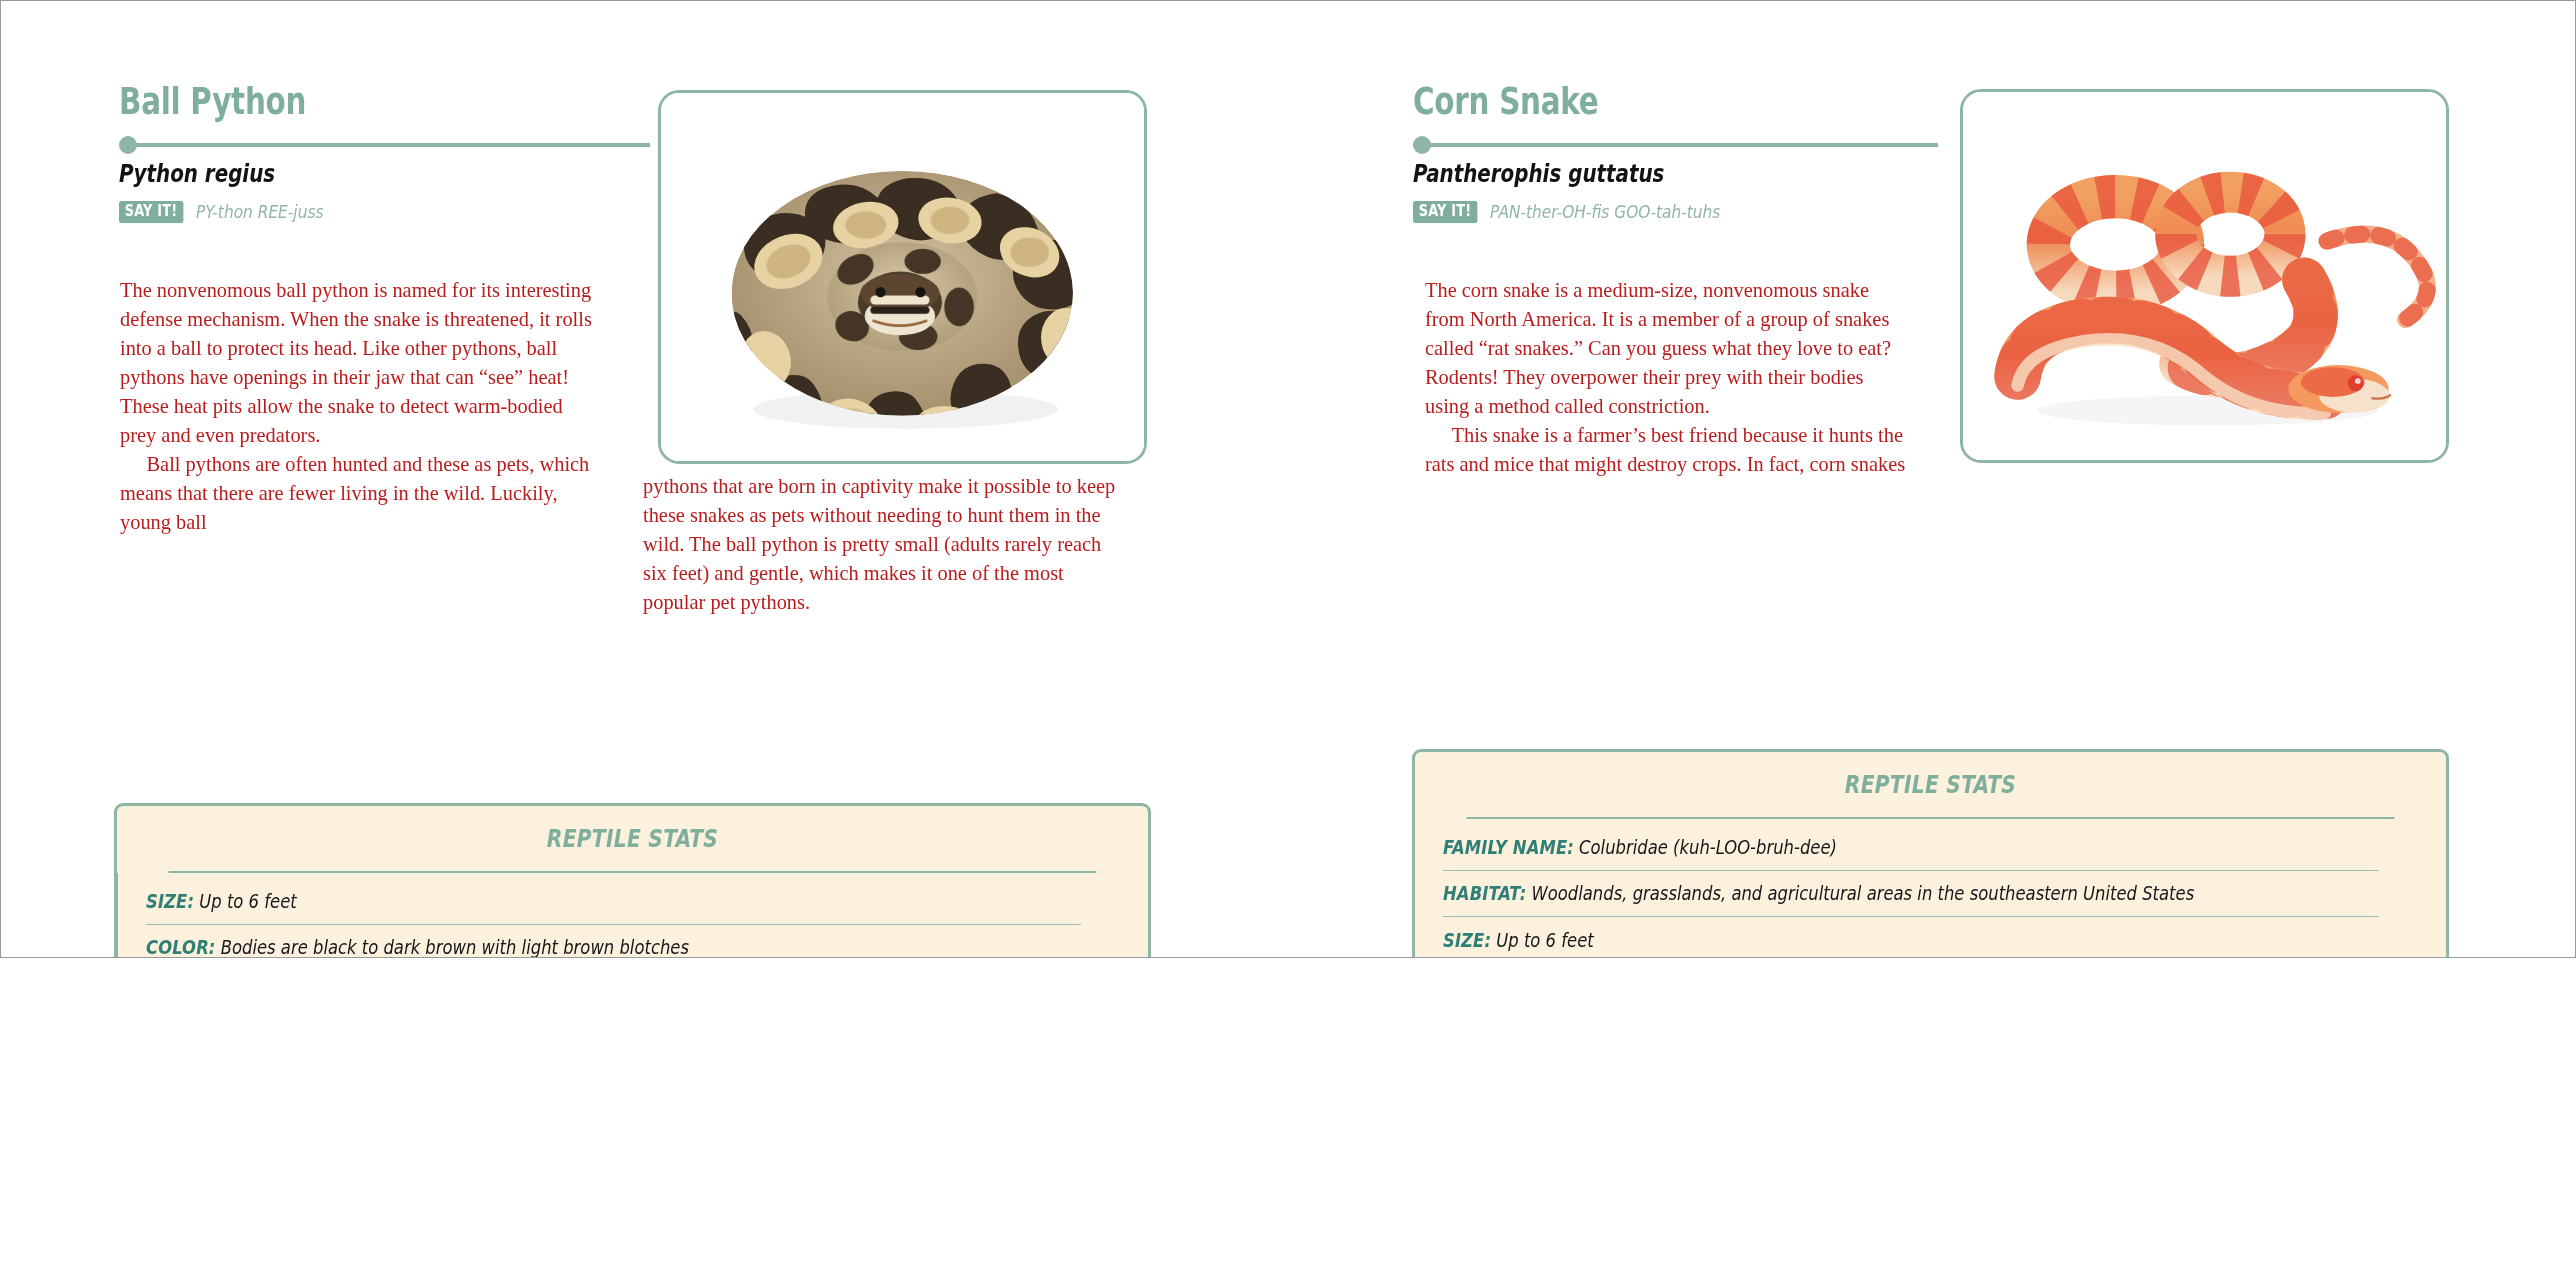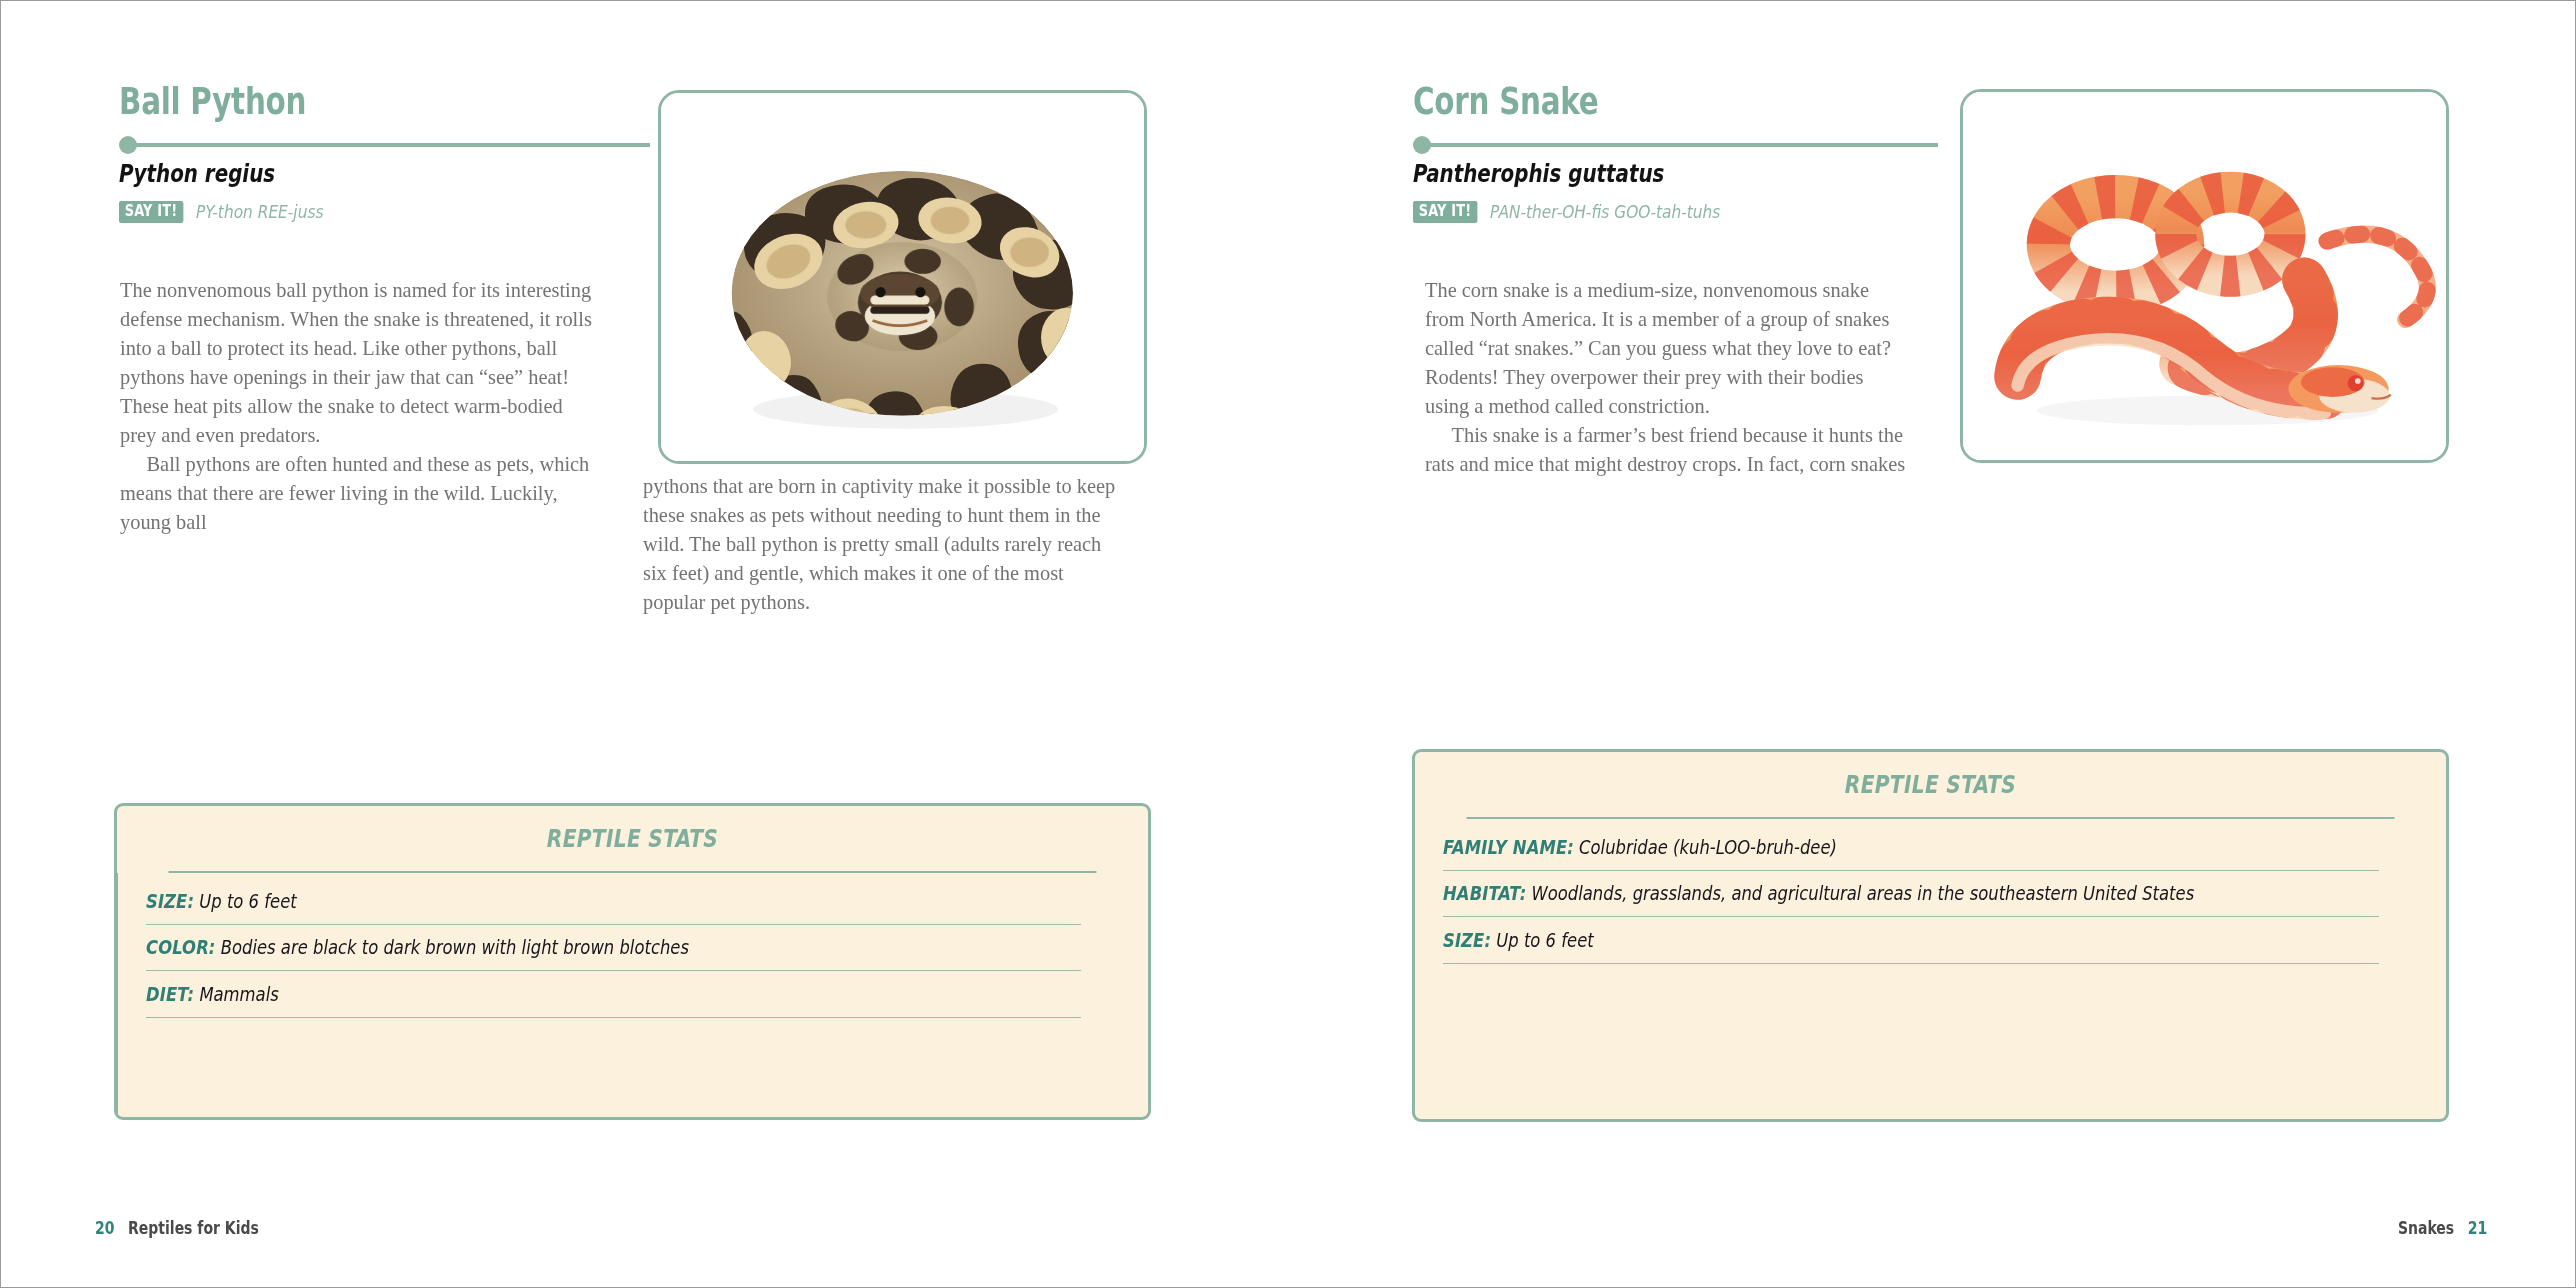--- a/index.html
+++ b/index.html
@@ -7,21 +7,21 @@
   html, body {
     width: 2576px;
     height: 1288px;
     background: #ffffff;
     font-family: "Liberation Sans", sans-serif;
   }
 
   .spread {
     position: relative;
     width: 2576px;
-    height: 1288px;
+    height: 958px;
     background: #ffffff;
     border: 1.7px solid #9a9a9a;
     overflow: hidden;
   }
 
   .page {
     position: absolute;
     top: 0;
     height: 1288px;
     width: 1288px;
@@ -137,21 +137,21 @@
     height: 374px;
   }
   .photo-canvas { position: absolute; inset: 0; }
 
   
   .col {
     position: absolute;
     font-family: "Liberation Serif", "DejaVu Serif", serif;
     font-size: 20.4px;
     line-height: 29px;
-    color: #737373;
+    color: #b91c1c;
     text-align: left;
   }
   .col p { margin: 0; }
   .col p.indent { text-indent: 26.5px; }
 
   .col-a { left: 119px; top: 275px;  width: 484px; }
   .col-b { left: 642px; top: 471px; width: 484px; }
 
   .page-right .col-a { left: 136px; top: 275px;  width: 484px; }
   .page-right .col-b { left: 647px; top: 514px; width: 484px; }

